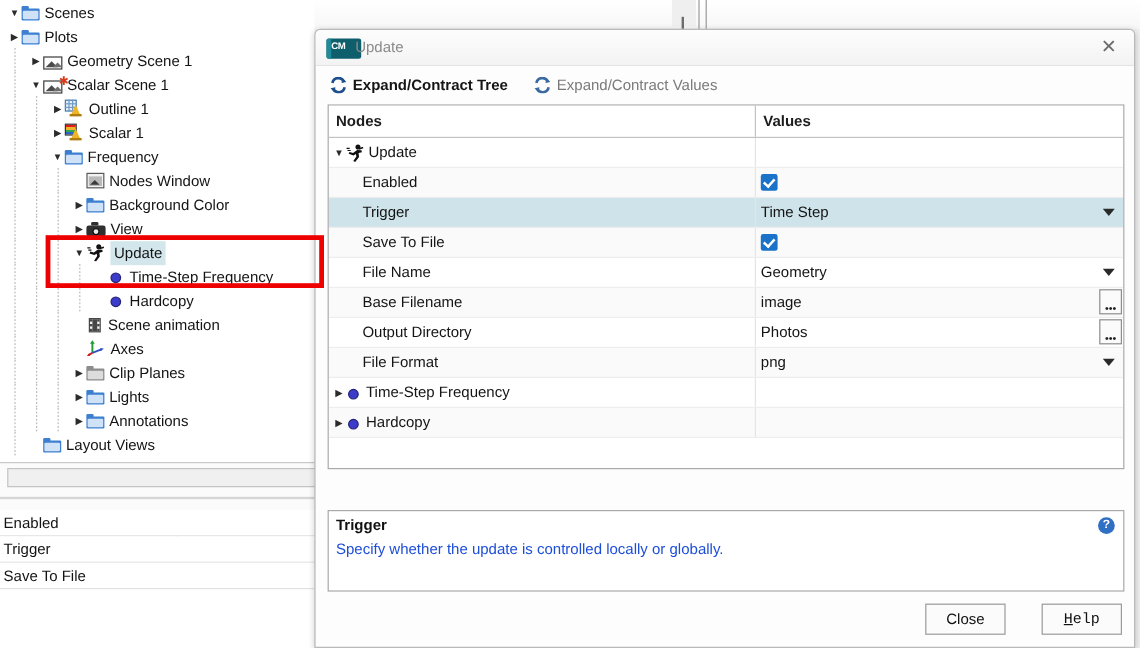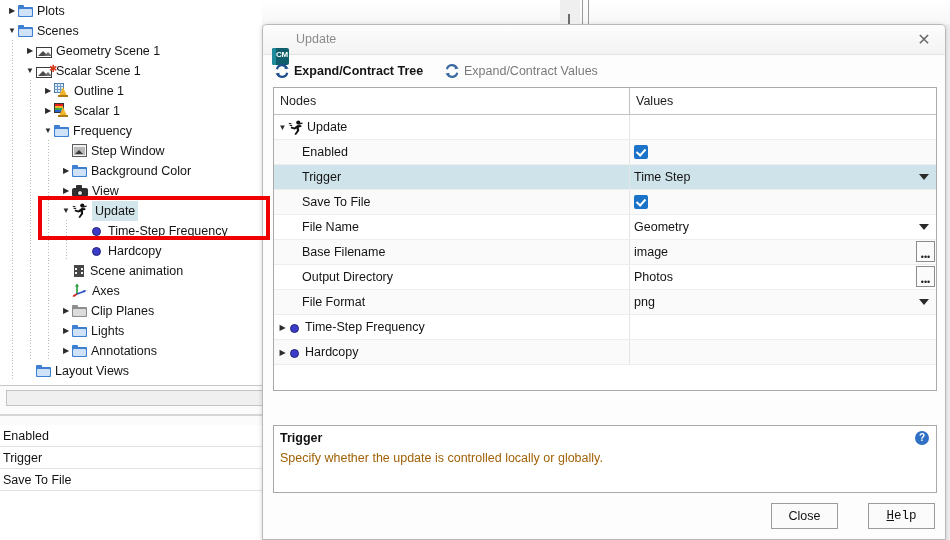--- a/index.html
+++ b/index.html
@@ -135,21 +135,21 @@
     position:absolute;left:262px;top:24px;width:684px;height:516px;
     background:#fdfdfd;border:1px solid #b9b9b9;border-radius:5px 5px 0 0;
     box-shadow:0 1px 5px rgba(0,0,0,.18);box-sizing:border-box;overflow:hidden;
   }
   #dlg-title{
     position:absolute;left:0;top:0;width:100%;height:30px;
     background:linear-gradient(#fdfdfd,#f3f3f3);
     border-bottom:1px solid #e3e3e3;box-sizing:border-box;
   }
   #dlg-icon{
-    position:absolute;left:9px;top:23px;width:17px;height:17px;
+    position:absolute;left:9px;top:7px;width:29px;height:17px;
     background:#0e5f6b;border-radius:2px;overflow:hidden;
   }
   #dlg-icon .bar{position:absolute;left:0;top:0;width:4px;height:17px;background:#1f8a99;}
   #dlg-icon .cm{position:absolute;left:3px;top:2px;width:14px;text-align:center;color:#fff;font-size:8px;font-weight:bold;letter-spacing:-0.3px;}
   #dlg-title-text{position:absolute;left:33px;top:7px;font-size:12.5px;color:#8a8a8a;}
   #dlg-close{
     position:absolute;right:10px;top:4px;width:22px;height:22px;
     color:#6c6c6c;font-size:16px;text-align:center;line-height:22px;cursor:default;
   }
 
@@ -159,21 +159,21 @@
   #tb-tree{left:12px;color:#151515;font-weight:bold;}
   #tb-values{left:182px;color:#7a7a7a;}
   .refresh-ico{display:inline-block;width:14px;height:14px;position:relative;}
 
   
   #tbl-wrap{
     position:absolute;left:10px;top:62px;width:664px;height:304px;
     background:#ffffff;border:1px solid #a9a9a9;box-sizing:border-box;overflow:hidden;
   }
   #tbl-head{position:relative;height:26px;background:#ffffff;border-bottom:1px solid #c2c2c2;}
-  .th{position:absolute;top:0;height:26px;line-height:26px;font-size:12.5px;color:#1c1c1c;padding-left:6px;box-sizing:border-box;}
+  .th{position:absolute;top:0;height:26px;line-height:26px;font-size:12.5px;color:#1c1c1c;padding-left:6px;box-sizing:border-box;font-weight:bold;}
   #th-nodes{left:0;width:356px;border-right:1px solid #c2c2c2;}
   #th-values{left:356px;width:307px;}
   .trow{position:relative;height:24px;border-bottom:1px solid #ededed;background:#fff;}
   .trow.alt{background:#fafafa;}
   .trow.selected{background:#cfe4ea;}
   .tc-node{position:absolute;left:0;top:0;width:356px;height:24px;line-height:24px;
            border-right:1px solid #e4e4e4;box-sizing:border-box;white-space:nowrap;font-size:12.5px;color:#141414;}
   .tc-val{position:absolute;left:356px;top:0;width:307px;height:24px;line-height:24px;
           box-sizing:border-box;white-space:nowrap;font-size:12.5px;color:#141414;padding-left:4px;}
   .indent-0{padding-left:3px;}
@@ -196,21 +196,21 @@
     border:1px solid #8d8d8d;box-sizing:border-box;
     font-size:9px;color:#222;text-align:center;line-height:30px;
   }
 
   
   #desc{
     position:absolute;left:10px;top:400px;width:664px;height:68px;
     background:#ffffff;border:1px solid #a9a9a9;box-sizing:border-box;
   }
   #desc-title{position:absolute;left:6px;top:5px;font-weight:bold;font-size:12.5px;color:#111;}
-  #desc-body{position:absolute;left:6px;top:25px;font-size:12.5px;color:#a16207;}
+  #desc-body{position:absolute;left:6px;top:25px;font-size:12.5px;color:#1d4ed8;}
   #desc-help{
     position:absolute;right:7px;top:5px;width:14px;height:14px;border-radius:50%;
     background:#2f6fc4;color:#fff;font-size:10px;font-weight:bold;text-align:center;line-height:14px;
   }
 
   
   .dlg-btn{
     position:absolute;top:478px;height:26px;background:#fbfbfb;border:1px solid #9b9b9b;
     box-sizing:border-box;font-size:12.5px;color:#111;text-align:center;line-height:24px;cursor:default;
   }
@@ -230,28 +230,28 @@
 <div id="app-bg">
   <div id="bg-top-gradient"></div>
   <div id="bg-lower"></div>
   <div id="splitter-block"></div>
   <div id="splitter-grip"></div>
   <div class="splitter-line" id="splitter-a"></div>
   <div class="splitter-line" id="splitter-b"></div>
 </div>
 
 <div id="tree-panel">
+    <div class="tree-row"><span class="tw" style="width: 6px;"></span><span class="tw twisty">▼</span><span class="ic icon-folder"><i class="ft"></i><i class="fb"></i><i class="fi"></i></span><span class="lbl">Scenes</span></div>
     <div class="tree-row"><span class="tw" style="width: 6px;"></span><span class="tw twisty">▶</span><span class="ic icon-folder"><i class="ft"></i><i class="fb"></i><i class="fi"></i></span><span class="lbl">Plots</span></div>
-    <div class="tree-row"><span class="tw" style="width: 6px;"></span><span class="tw twisty">▼</span><span class="ic icon-folder"><i class="ft"></i><i class="fb"></i><i class="fi"></i></span><span class="lbl">Scenes</span></div>
     <div class="tree-row"><i class="guide" style="left: 12px;"></i><span class="tw" style="width: 24px;"></span><span class="tw twisty">▶</span><span class="ic icon-scene"><i class="sbox"></i><i class="smt"></i><i class="smt2"></i></span><span class="lbl">Geometry Scene 1</span></div>
     <div class="tree-row"><i class="guide" style="left: 12px;"></i><span class="tw" style="width: 24px;"></span><span class="tw twisty">▼</span><span class="ic icon-scene"><i class="sbox"></i><i class="smt"></i><i class="smt2"></i><i class="star">✱</i></span><span class="lbl">Scalar Scene 1</span></div>
     <div class="tree-row"><i class="guide" style="left: 12px;"></i><i class="guide" style="left: 30px;"></i><span class="tw" style="width: 42px;"></span><span class="tw twisty">▶</span><span class="ic icon-part"><i class="pgrid"></i><i class="pgl" style="left:3px;top:0;width:1px;height:10px"></i><i class="pgl" style="left:6px;top:0;width:1px;height:10px"></i><i class="pgl" style="left:0;top:3px;width:10px;height:1px"></i><i class="pgl" style="left:0;top:6px;width:10px;height:1px"></i><i class="pcone"></i><i class="pbase"></i></span><span class="lbl">Outline 1</span></div>
     <div class="tree-row"><i class="guide" style="left: 12px;"></i><i class="guide" style="left: 30px;"></i><span class="tw" style="width: 42px;"></span><span class="tw twisty">▶</span><span class="ic icon-part scalar"><i class="pgrid"></i><i class="pcone"></i><i class="pbase"></i></span><span class="lbl">Scalar 1</span></div>
     <div class="tree-row"><i class="guide" style="left: 12px;"></i><i class="guide" style="left: 30px;"></i><span class="tw" style="width: 42px;"></span><span class="tw twisty">▼</span><span class="ic icon-folder"><i class="ft"></i><i class="fb"></i><i class="fi"></i></span><span class="lbl">Frequency</span></div>
-    <div class="tree-row"><i class="guide" style="left: 12px;"></i><i class="guide" style="left: 30px;"></i><i class="guide" style="left: 48px;"></i><span class="tw" style="width: 60px;"></span><span class="tw twisty"></span><span class="ic icon-mw"><i class="mwb"></i><i class="mwi"></i><i class="mwt"></i></span><span class="lbl">Step Window</span></div>
+    <div class="tree-row"><i class="guide" style="left: 12px;"></i><i class="guide" style="left: 30px;"></i><i class="guide" style="left: 48px;"></i><span class="tw" style="width: 60px;"></span><span class="tw twisty"></span><span class="ic icon-mw"><i class="mwb"></i><i class="mwi"></i><i class="mwt"></i></span><span class="lbl">Nodes Window</span></div>
     <div class="tree-row"><i class="guide" style="left: 12px;"></i><i class="guide" style="left: 30px;"></i><i class="guide" style="left: 48px;"></i><span class="tw" style="width: 60px;"></span><span class="tw twisty">▶</span><span class="ic icon-folder"><i class="ft"></i><i class="fb"></i><i class="fi"></i></span><span class="lbl">Background Color</span></div>
     <div class="tree-row"><i class="guide" style="left: 12px;"></i><i class="guide" style="left: 30px;"></i><i class="guide" style="left: 48px;"></i><span class="tw" style="width: 60px;"></span><span class="tw twisty">▶</span><span class="ic icon-cam"><i class="cb"></i><i class="ct"></i><i class="cl"></i></span><span class="lbl">View</span></div>
     <div class="tree-row"><i class="guide" style="left: 12px;"></i><i class="guide" style="left: 30px;"></i><i class="guide" style="left: 48px;"></i><span class="tw" style="width: 60px;"></span><span class="tw twisty">▼</span><span class="ic icon-run"><svg width="16" height="15" viewBox="0 0 16 15">
           <circle cx="10.3" cy="2.6" r="2.1" fill="#111"></circle>
           <path d="M9.6 5 L6.2 7.4 L3.2 6.6 L2.6 8.2 L6.6 9.6 L8.6 8.4 L9.0 10.4 L6.4 14.2 L8.0 14.9 L11.2 10.8 L10.8 7.6 L13.6 6.8 L13.2 5.2 Z" fill="#111"></path>
           <path d="M11.2 4.1 L14.6 3.0" stroke="#111" stroke-width="1.3" fill="none"></path>
           <path d="M0.8 3.6 L3.4 3.6 M1.6 5.4 L4.2 5.4" stroke="#111" stroke-width="1" fill="none"></path>
         </svg></span><span class="lbl sel">Update</span></div>
     <div class="tree-row"><i class="guide" style="left: 12px;"></i><i class="guide" style="left: 30px;"></i><i class="guide" style="left: 48px;"></i><i class="guide" style="left: 66px;"></i><span class="tw" style="width: 78px;"></span><span class="tw twisty"></span><span class="ic icon-dot"><i class="d"></i></span><span class="lbl">Time-Step Frequency</span></div>
     <div class="tree-row"><i class="guide" style="left: 12px;"></i><i class="guide" style="left: 30px;"></i><i class="guide" style="left: 48px;"></i><i class="guide" style="left: 66px;"></i><span class="tw" style="width: 78px;"></span><span class="tw twisty"></span><span class="ic icon-dot"><i class="d"></i></span><span class="lbl">Hardcopy</span></div>

